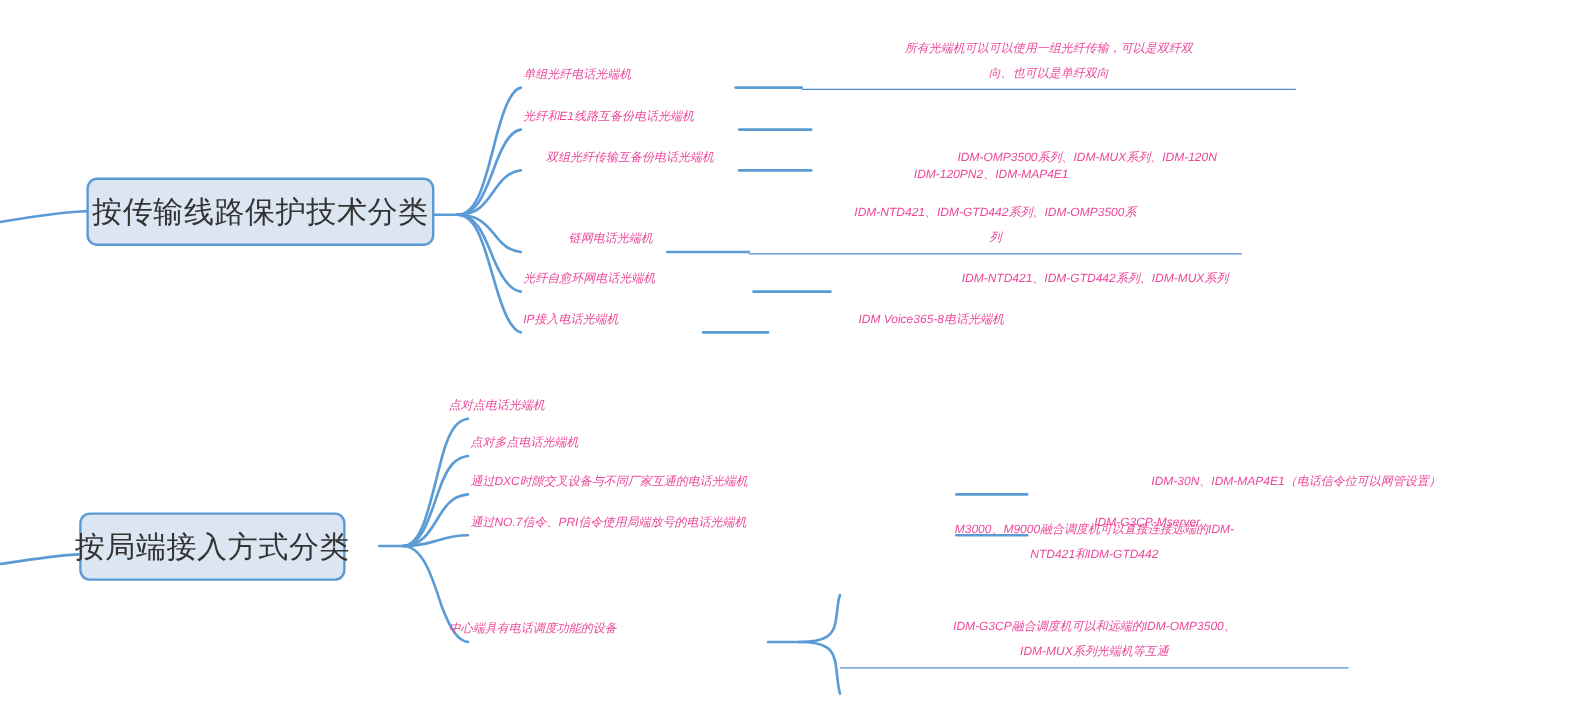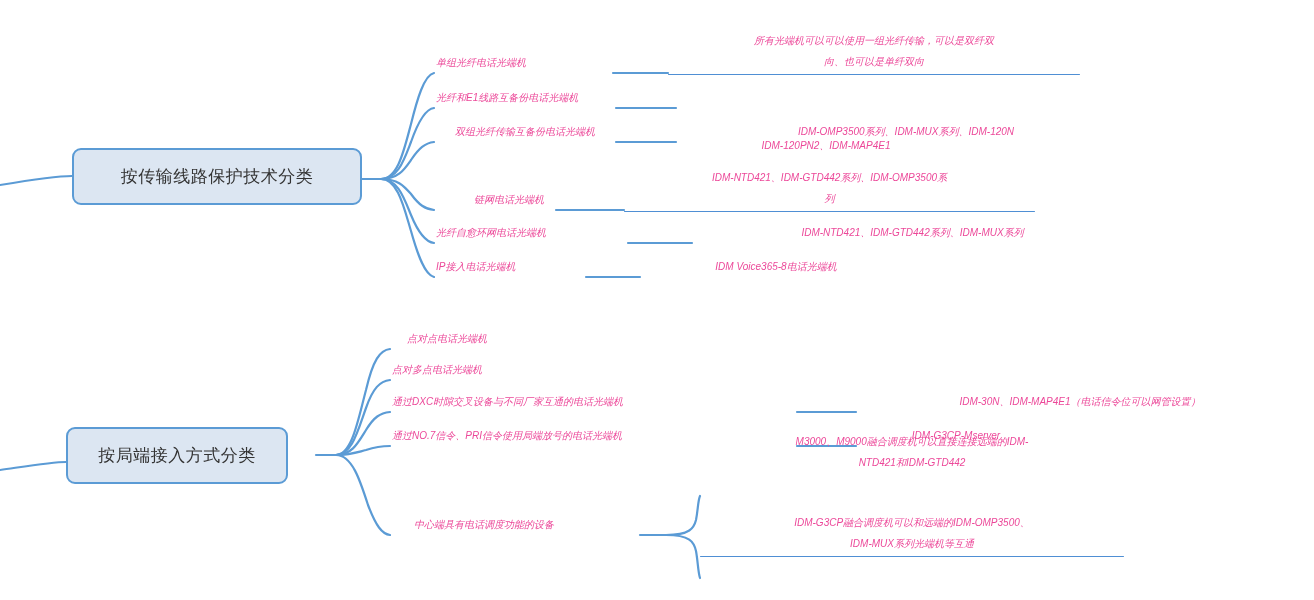--- a/index.html
+++ b/index.html
@@ -24,21 +24,21 @@
   .root-box{
     position:absolute;
     box-sizing:border-box;
     background:#dce6f2;
     border:2px solid #5b9bd5;
     border-radius:9px;
     display:flex;
     align-items:center;
     justify-content:center;
     color:#333333;
-    font-size:17px;
+    font-size:25px;
     letter-spacing:.5px;
     white-space:nowrap;
     z-index:3;
   }
   
   .node{
     position:absolute;
     box-sizing:border-box;
     z-index:2;
     display:flex;
@@ -170,41 +170,41 @@
 
   <div class="node center" style="left:640px;top:256px;width:272px;height:23px;">
     <div class="txt">IDM Voice365-8电话光端机</div>
     <div class="rule"></div>
   </div>
 
   <div class="root-box" style="left:66px;top:427px;width:222px;height:57px;">
     <span>按局端接入方式分类</span>
   </div>
 
-  <div class="node left" style="left:405px;top:328px;width:152px;height:23px;">
+  <div class="node left" style="left:372px;top:328px;width:152px;height:23px;">
     <div class="txt">点对点电话光端机</div>
     <div class="rule"></div>
   </div>
 
   <div class="node left" style="left:390px;top:359px;width:168px;height:23px;">
     <div class="txt">点对多点电话光端机</div>
     <div class="rule"></div>
   </div>
 
   <div class="node left" style="left:390px;top:391px;width:407px;height:23px;">
     <div class="txt">通过DXC时隙交叉设备与不同厂家互通的电话光端机</div>
     <div class="rule"></div>
   </div>
 
   <div class="node left" style="left:390px;top:425px;width:407px;height:23px;">
     <div class="txt">通过NO.7信令、PRI信令使用局端放号的电话光端机</div>
     <div class="rule"></div>
   </div>
 
-  <div class="node left" style="left:412px;top:514px;width:250px;height:23px;">
+  <div class="node left" style="left:372px;top:514px;width:250px;height:23px;">
     <div class="txt">中心端具有电话调度功能的设备</div>
     <div class="rule"></div>
   </div>
 
   <div class="node center" style="left:856px;top:391px;width:448px;height:23px;">
     <div class="txt">IDM-30N、IDM-MAP4E1（电话信令位可以网管设置）</div>
     <div class="rule"></div>
   </div>
 
   <div class="node center" style="left:856px;top:425px;width:200px;height:23px;">

